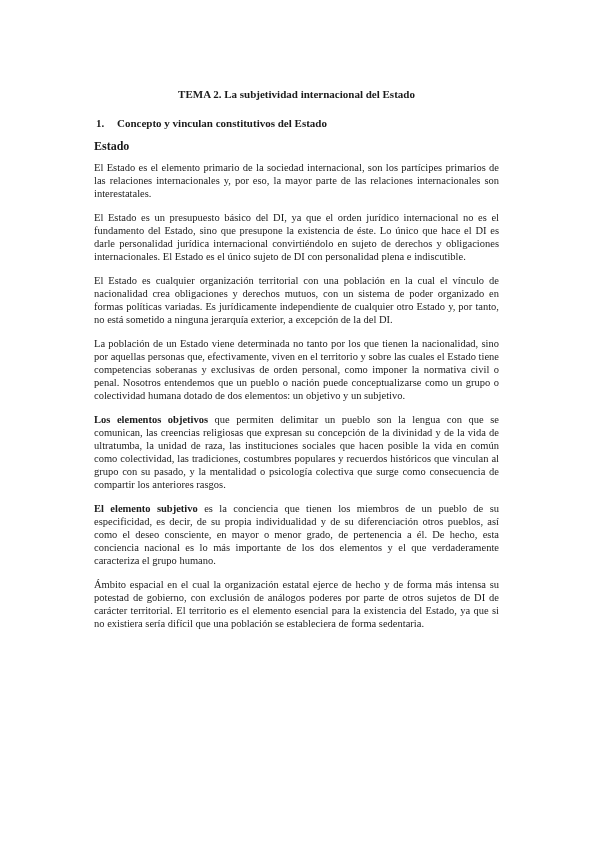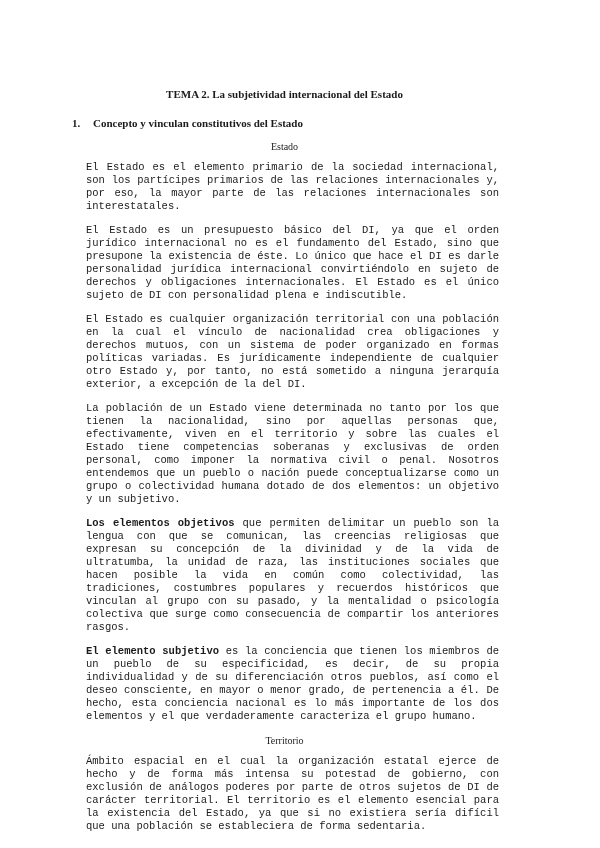--- a/index.html
+++ b/index.html
@@ -9,21 +9,21 @@
   }
   body {
     width: 600px;
     height: 848px;
     overflow: hidden;
   }
   .page {
     box-sizing: border-box;
     width: 600px;
     height: 704px;
-    padding: 88px 101px 40px 70px;
+    padding: 88px 101px 40px 94px;
     background: #ffffff;
     color: #1b1b1b;
     font-family: "Liberation Serif", "DejaVu Serif", serif;
     font-size: 10.5px;
     line-height: 13px;
   }
   .doc-title {
     font-size: 11px;
     line-height: 13px;
     font-weight: bold;
@@ -36,30 +36,28 @@
     line-height: 13px;
     font-weight: bold;
     margin: 0 0 10px 0;
   }
   .sec-num {
     flex: none;
     width: 21px;
     padding-left: 2px;
   }
   .sub-heading {
-    font-size: 10px;
+    font-size: 12px;
     line-height: 13px;
-    font-weight: normal;
+    font-weight: bold;
     margin: 0 0 8px 0;
-    text-align: center;
   }
   .para {
-    margin: 0 0 11px 16px;
+    margin: 0 0 11px 0;
     text-align: justify;
-    font-family: Liberation Mono, monospace;
   }
   .para .lead {
     font-weight: bold;
   }
 </style>
 </head>
 <body>
 
 <div class="page">
 
@@ -90,19 +88,18 @@
   </p>
 
   <p class="para">
     <strong class="lead">Los elementos objetivos</strong><span> que permiten delimitar un pueblo son la lengua con que se comunican, las creencias religiosas que expresan su concepción de la divinidad y de la vida de ultratumba, la unidad de raza, las instituciones sociales que hacen posible la vida en común como colectividad, las tradiciones, costumbres populares y recuerdos históricos que vinculan al grupo con su pasado, y la mentalidad o psicología colectiva que surge como consecuencia de compartir los anteriores rasgos.</span>
   </p>
 
   <p class="para">
     <strong class="lead">El elemento subjetivo</strong><span> es la conciencia que tienen los miembros de un pueblo de su especificidad, es decir, de su propia individualidad y de su diferenciación otros pueblos, así como el deseo consciente, en mayor o menor grado, de pertenencia a él. De hecho, esta conciencia nacional es lo más importante de los dos elementos y el que verdaderamente caracteriza el grupo humano.</span>
   </p>
 
-  <h3 class="sub-heading">Territorio</h3>
 
   <p class="para">
     <strong class="lead"></strong><span>Ámbito espacial en el cual la organización estatal ejerce de hecho y de forma más intensa su potestad de gobierno, con exclusión de análogos poderes por parte de otros sujetos de DI de carácter territorial. El territorio es el elemento esencial para la existencia del Estado, ya que si no existiera sería difícil que una población se estableciera de forma sedentaria.</span>
   </p>
 
 </div>
 
 </body></html>

